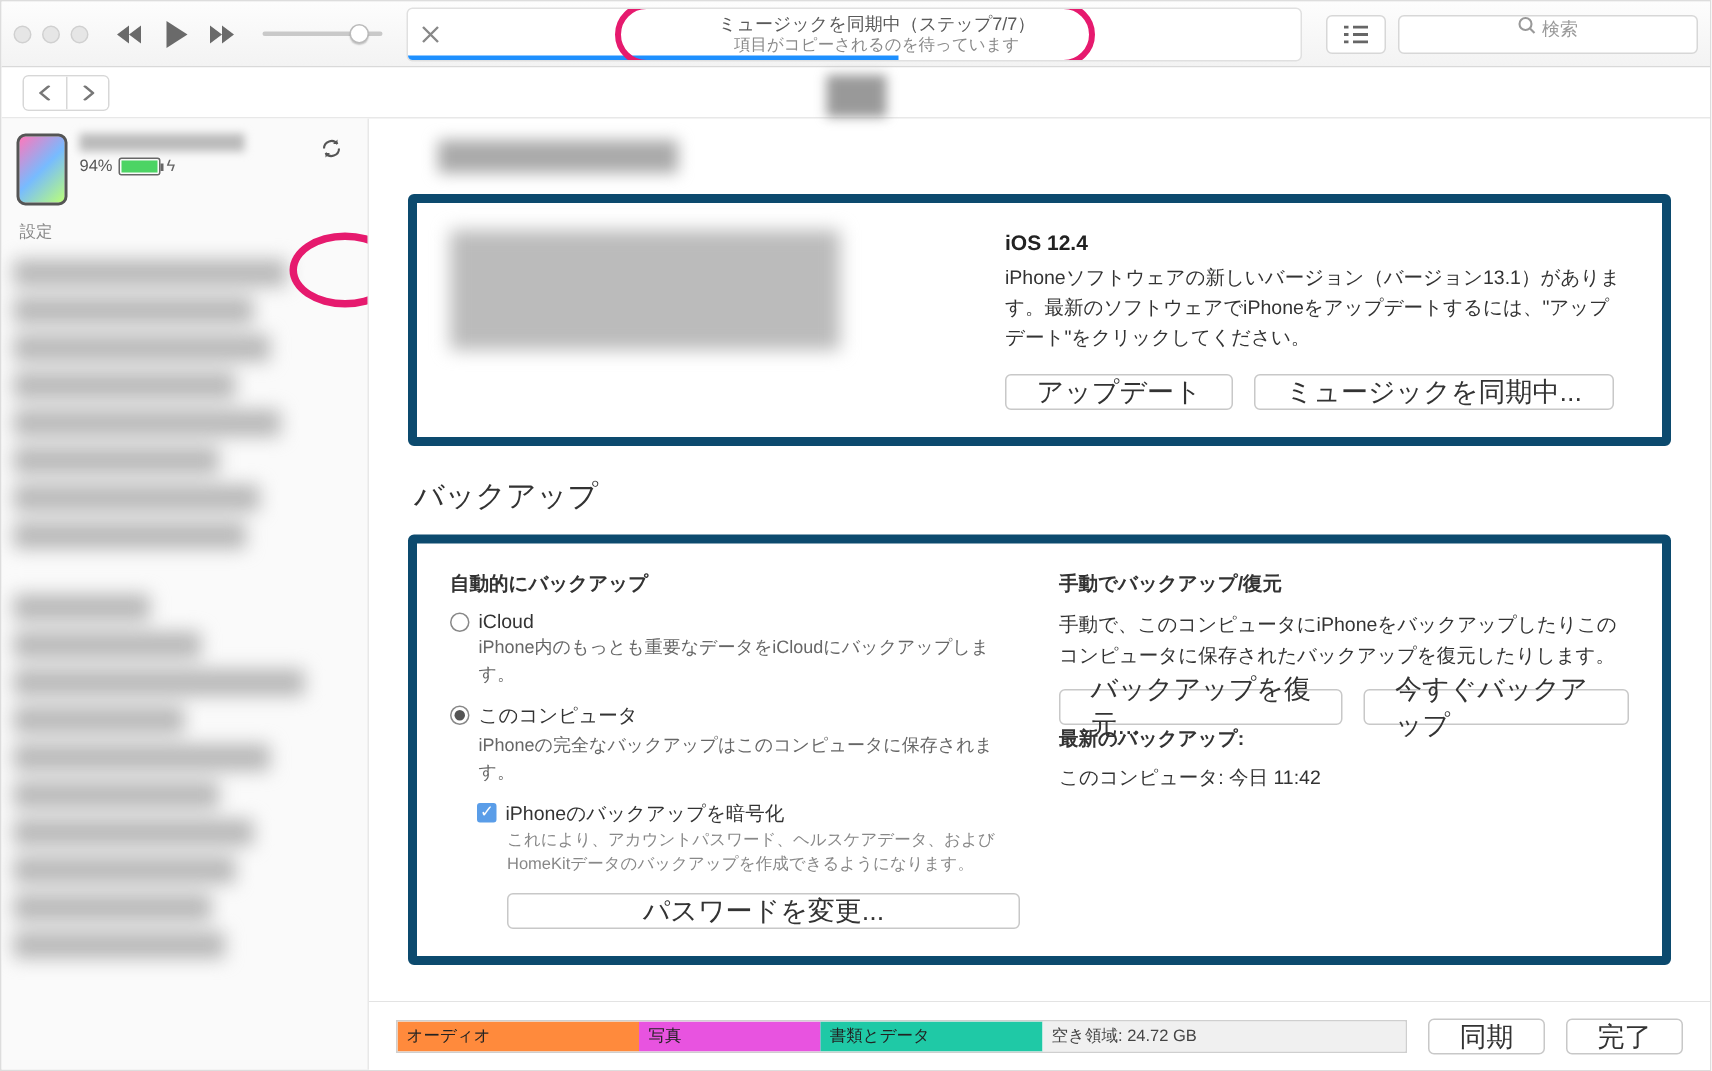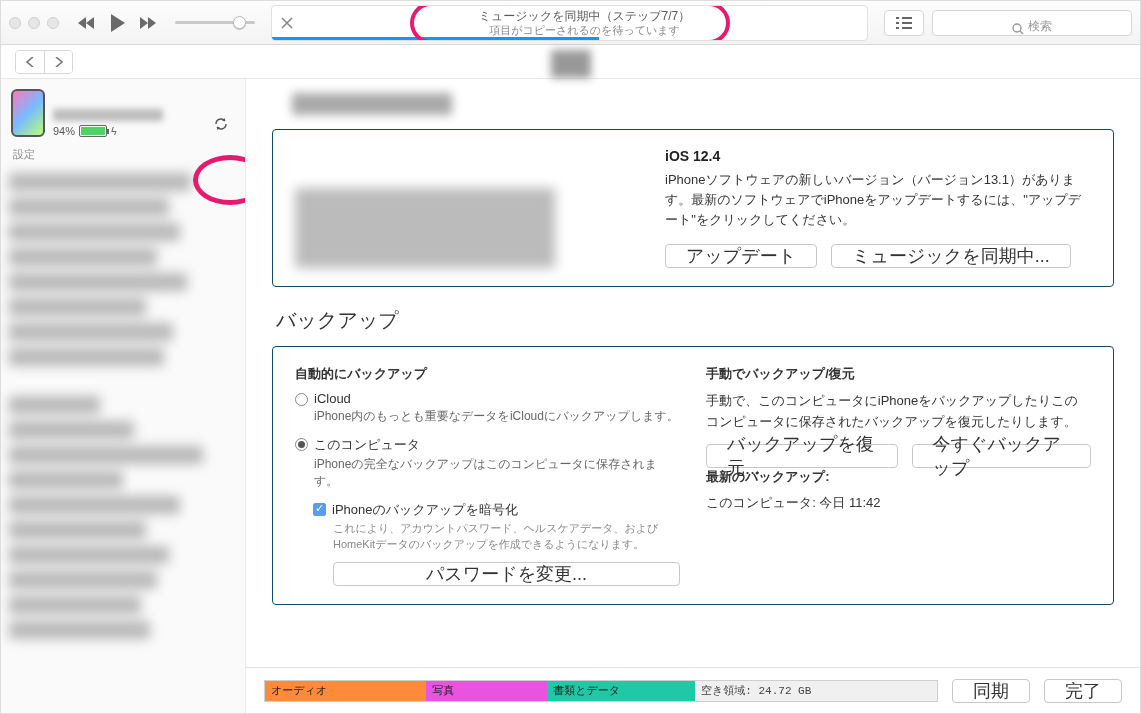--- a/index.html
+++ b/index.html
@@ -16,46 +16,46 @@
   .vknob{position:absolute;top:-5px;left:58px;width:13px;height:13px;border-radius:50%;background:#fff;border:1px solid #bbb;box-shadow:0 1px 1px rgba(0,0,0,.2);}
   .lcd{flex:1;margin:0 8px;height:36px;background:#fff;border:1px solid #e0e0e0;border-radius:4px;display:flex;align-items:center;position:relative;overflow:hidden;}
   .lcd .close{width:30px;display:flex;align-items:center;justify-content:center;color:#888;}
   .lcd .center{flex:1;text-align:center;font-size:12px;line-height:14px;color:#6b6b6b;}
   .lcd .center .t1{color:#5a5a5a;}
   .lcd .center .t2{font-size:11px;color:#8a8a8a;}
   .lcd .progress{position:absolute;bottom:0;left:0;height:3px;width:55%;background:#1e90ff;}
   .annot1{position:absolute;top:-4px;left:50%;transform:translateX(-50%);width:320px;height:42px;border:4px solid #e61a6e;border-radius:22px;pointer-events:none;}
   .rightctrls{display:flex;align-items:center;gap:8px;}
   .iconbtn{height:26px;min-width:40px;border:1px solid #d7d7d7;border-radius:4px;background:#fff;display:flex;align-items:center;justify-content:center;color:#666;}
-  .search{height:26px;width:200px;border:1px solid #d7d7d7;border-radius:4px;background:#fff;display:flex;align-items:flex-end;justify-content:center;color:#999;font-size:12px;gap:4px;}
+  .search{height:26px;width:200px;border:1px solid #d7d7d7;border-radius:4px;background:#fff;display:flex;align-items:flex-start;justify-content:center;color:#999;font-size:12px;gap:4px;}
   
   .subbar{height:34px;background:#fff;border-bottom:1px solid #e8e8e8;display:flex;align-items:center;padding:0 14px;position:relative;}
   .navarrows{display:flex;border:1px solid #d7d7d7;border-radius:4px;overflow:hidden;}
   .navarrows div{width:28px;height:22px;display:flex;align-items:center;justify-content:center;color:#777;background:#fff;}
   .navarrows div+div{border-left:1px solid #d7d7d7;}
   .tabimg{position:absolute;left:50%;transform:translateX(-50%);bottom:0;width:40px;height:28px;filter:blur(4px);background:#999;}
   
   .body{display:flex;height:calc(714px - 44px - 34px);}
   .sidebar{width:245px;background:#fafafa;border-right:1px solid #e8e8e8;overflow:hidden;position:relative;}
-  .device{display:flex;align-items:flex-end;gap:8px;padding:10px 10px 6px 10px;position:relative;}
+  .device{display:flex;align-items:flex-start;gap:8px;padding:10px 10px 6px 10px;position:relative;}
   .phoneimg{width:34px;height:48px;border-radius:6px;background:linear-gradient(135deg,#f7b,#7bf,#bf7);border:2px solid #555;}
   .devtxt{flex:1;}
   .devname{height:12px;width:110px;background:#bbb;filter:blur(3px);margin-bottom:4px;}
   .battline{display:flex;align-items:center;gap:4px;font-size:11px;color:#555;}
   .batt{width:28px;height:12px;border:1px solid #666;border-radius:2px;position:relative;}
   .batt::after{content:"";position:absolute;right:-3px;top:3px;width:2px;height:5px;background:#666;}
   .battfill{position:absolute;left:1px;top:1px;bottom:1px;width:92%;background:#4cd464;}
   .syncbtn{padding:2px 6px;}
   .annot2{position:absolute;top:76px;left:192px;width:74px;height:50px;border:5px solid #e61a6e;border-radius:50%;pointer-events:none;z-index:5;}
   .sethdr{font-size:11px;color:#888;padding:4px 12px;}
   .sideblur{filter:blur(6px);padding:0 8px;}
   .sbline{height:18px;background:#b8b8b8;margin:7px 0;border-radius:2px;}
   .content{flex:1;background:#fff;overflow:auto;padding:10px 26px 0 26px;}
   .devtitle{height:22px;width:160px;background:#aaa;filter:blur(5px);margin:4px 0 14px 20px;}
-  .panel{border:1px solid #0c4a6e;border-radius:4px;padding:18px 22px;margin-bottom:20px;align-items:flex-end;}
+  .panel{border:6px solid #0c4a6e;border-radius:4px;padding:18px 22px;margin-bottom:20px;}
   .panel.ios{display:flex;gap:30px;}
   .iosleft{flex:0 0 340px;}
   .iosblur{width:260px;height:80px;background:#bbb;filter:blur(6px);}
   .iosright{flex:1;font-size:13px;}
   .iosright h3{margin:0 0 6px 0;font-size:14px;font-weight:700;color:#222;}
   .iosright p{margin:0 0 14px 0;line-height:1.55;color:#333;font-size:13px;}
   .btnrow{display:flex;gap:14px;}
   .btn{height:24px;padding:0 20px;border:1px solid #c8c8c8;border-radius:4px;background:#fff;font-size:18px;display:flex;align-items:center;justify-content:center;color:#333;min-width:130px;}
   h2.sect{font-size:20px;font-weight:500;margin:18px 0 12px 4px;color:#333;}
   .bkpanel{display:flex;gap:26px;}
@@ -74,21 +74,21 @@
   .desc2{font-size:11px;color:#888;line-height:1.45;margin:2px 0 6px 38px;}
   .rp{font-size:13px;color:#333;line-height:1.55;margin:0 0 12px 0;}
   .lastbk{}
   
   .bottom{height:46px;border-top:1px solid #e3e3e3;position:absolute;bottom:0;left:245px;right:0;background:#fff;display:flex;align-items:center;padding:0 18px;gap:14px;}
   .storage{flex:1;height:22px;border:1px solid #cfcfcf;display:flex;overflow:hidden;font-size:11px;color:#222;}
   .seg{height:100%;display:flex;align-items:center;padding:0 6px;white-space:nowrap;}
   .s-audio{background:#ff8a3c;flex:0 0 24%;}
   .s-photo{background:#e853e0;flex:0 0 18%;}
   .s-docs{background:#1fc9a6;flex:0 0 22%;}
-  .s-free{background:#f0f0f0;flex:1;color:#444;font-family:Liberation Mono, monospace;}
+  .s-free{background:#f0f0f0;flex:1;color:#444;}
   .content{padding-bottom:60px;}
 </style>
 </head>
 <body>
 
 <div class="window">
 
   <div class="titlebar">
     <div class="traffic">
       <div class="tl"></div>

